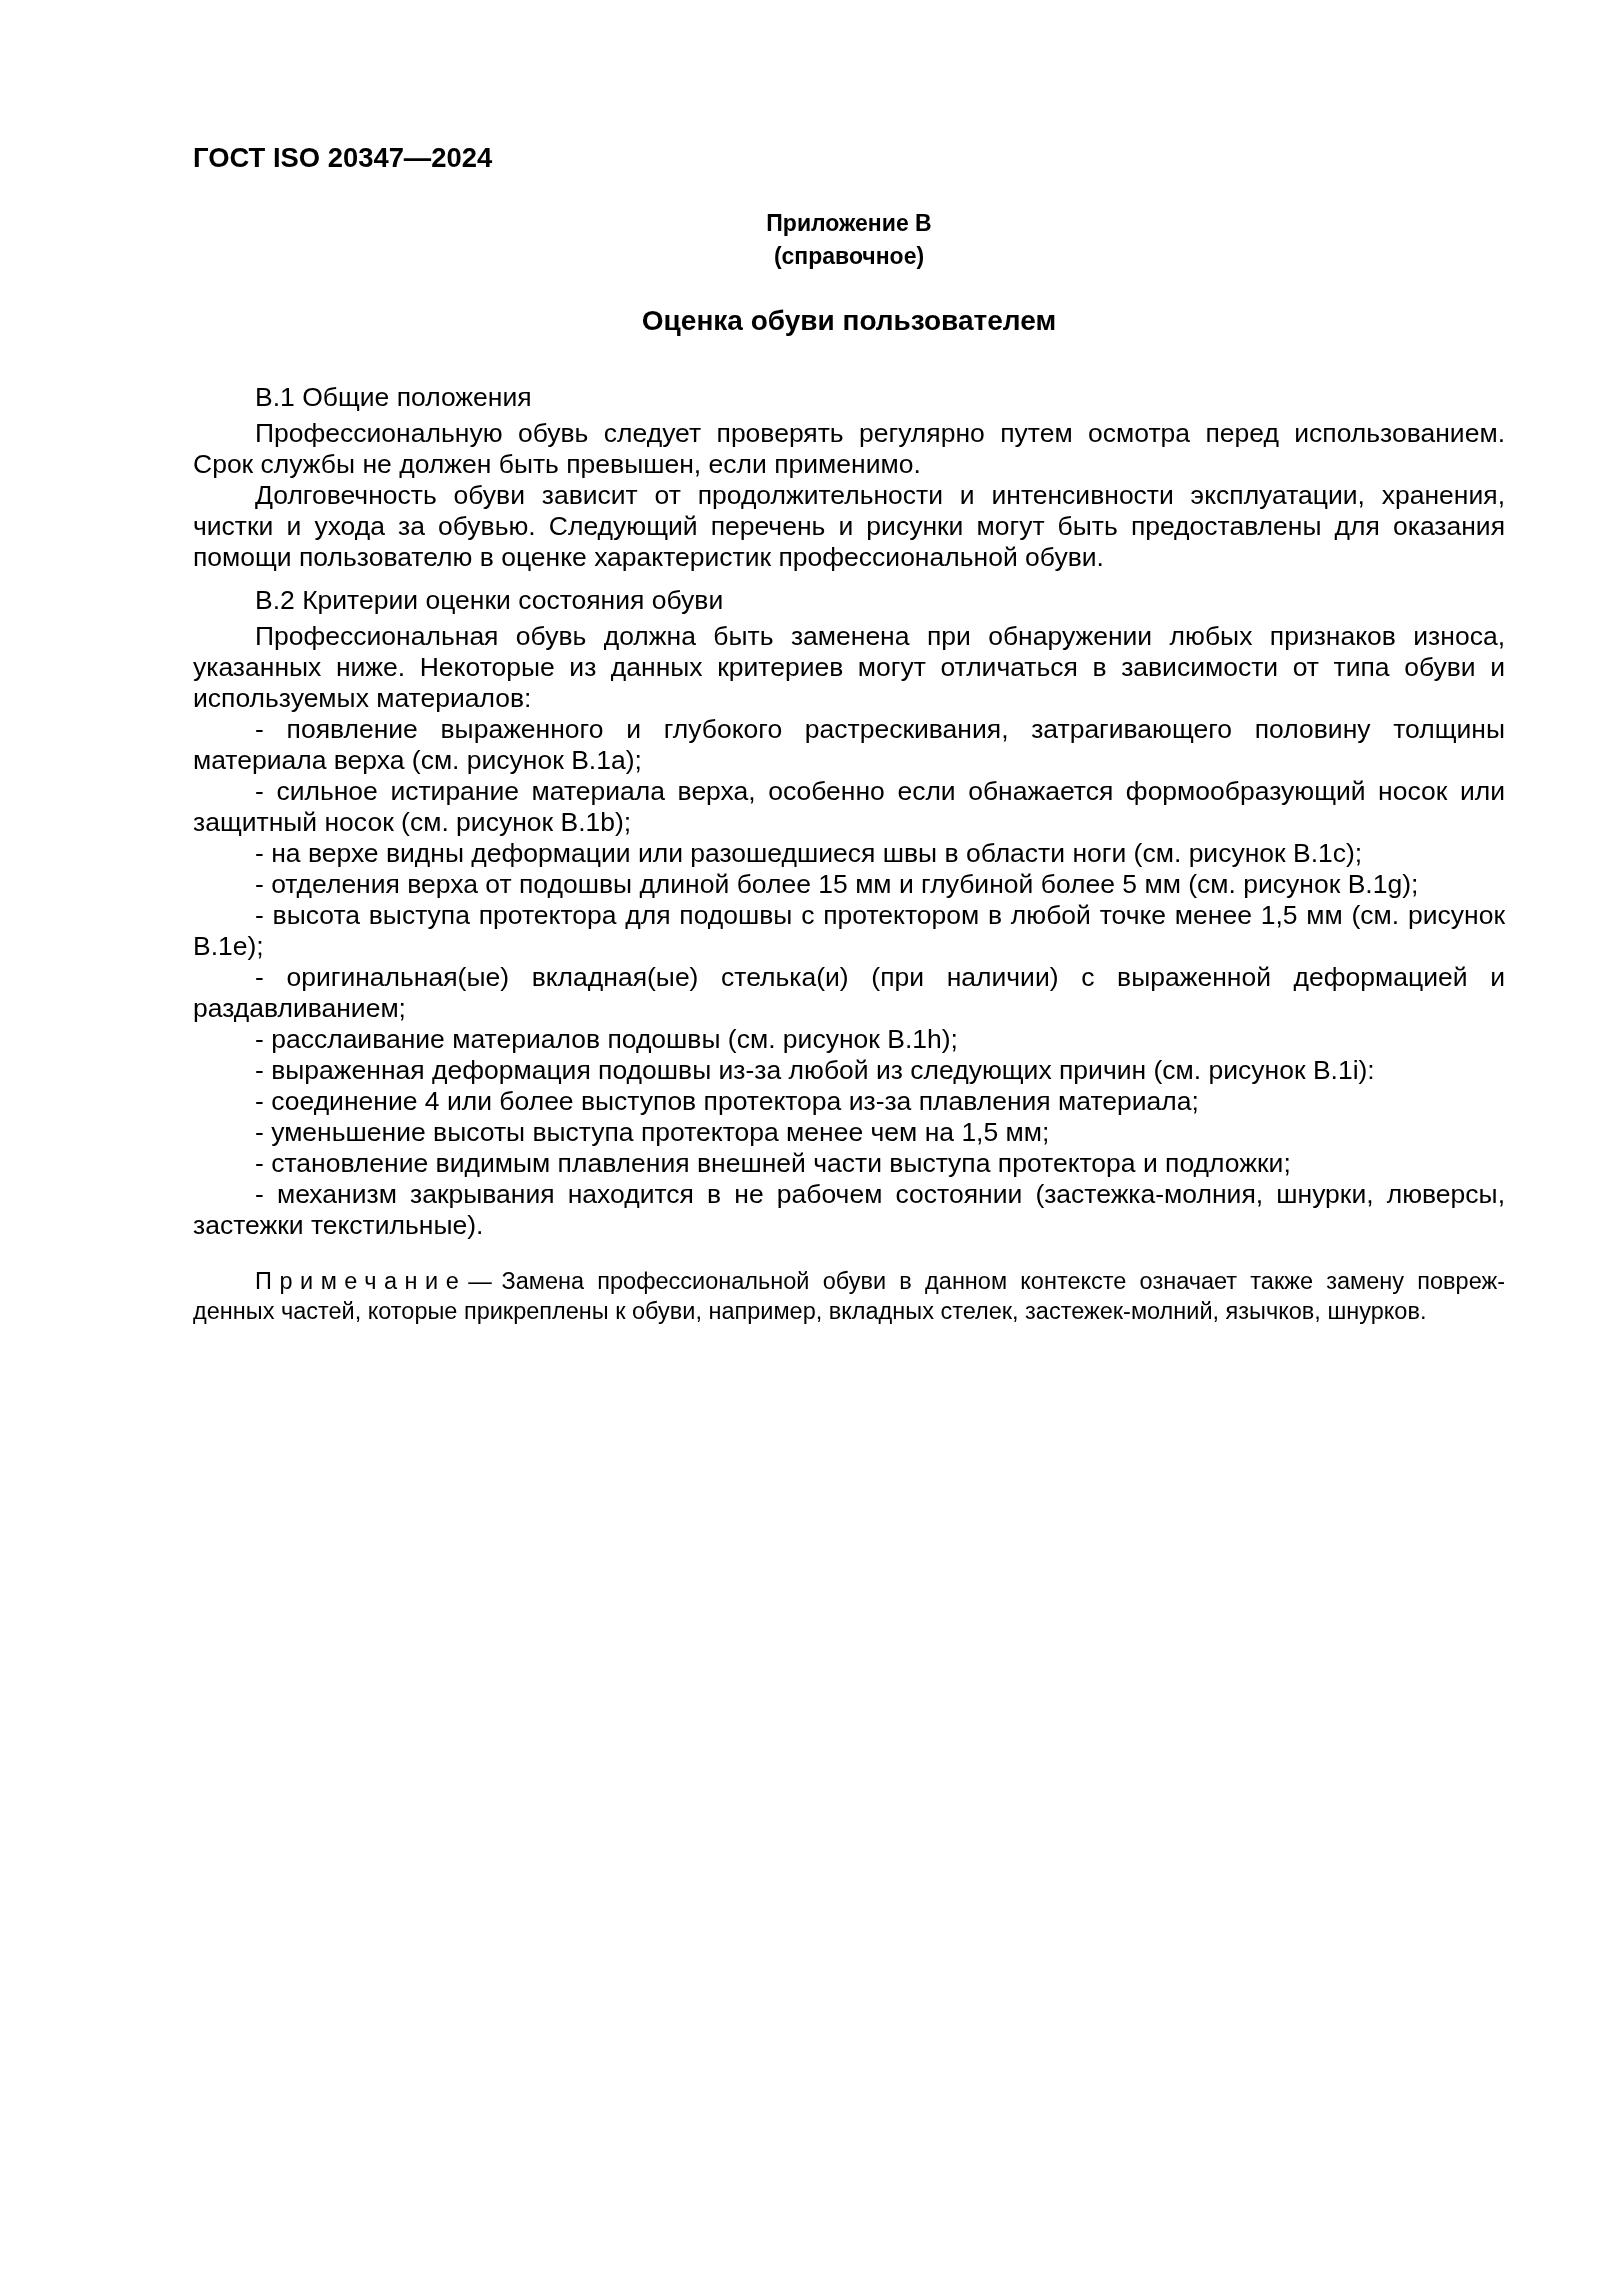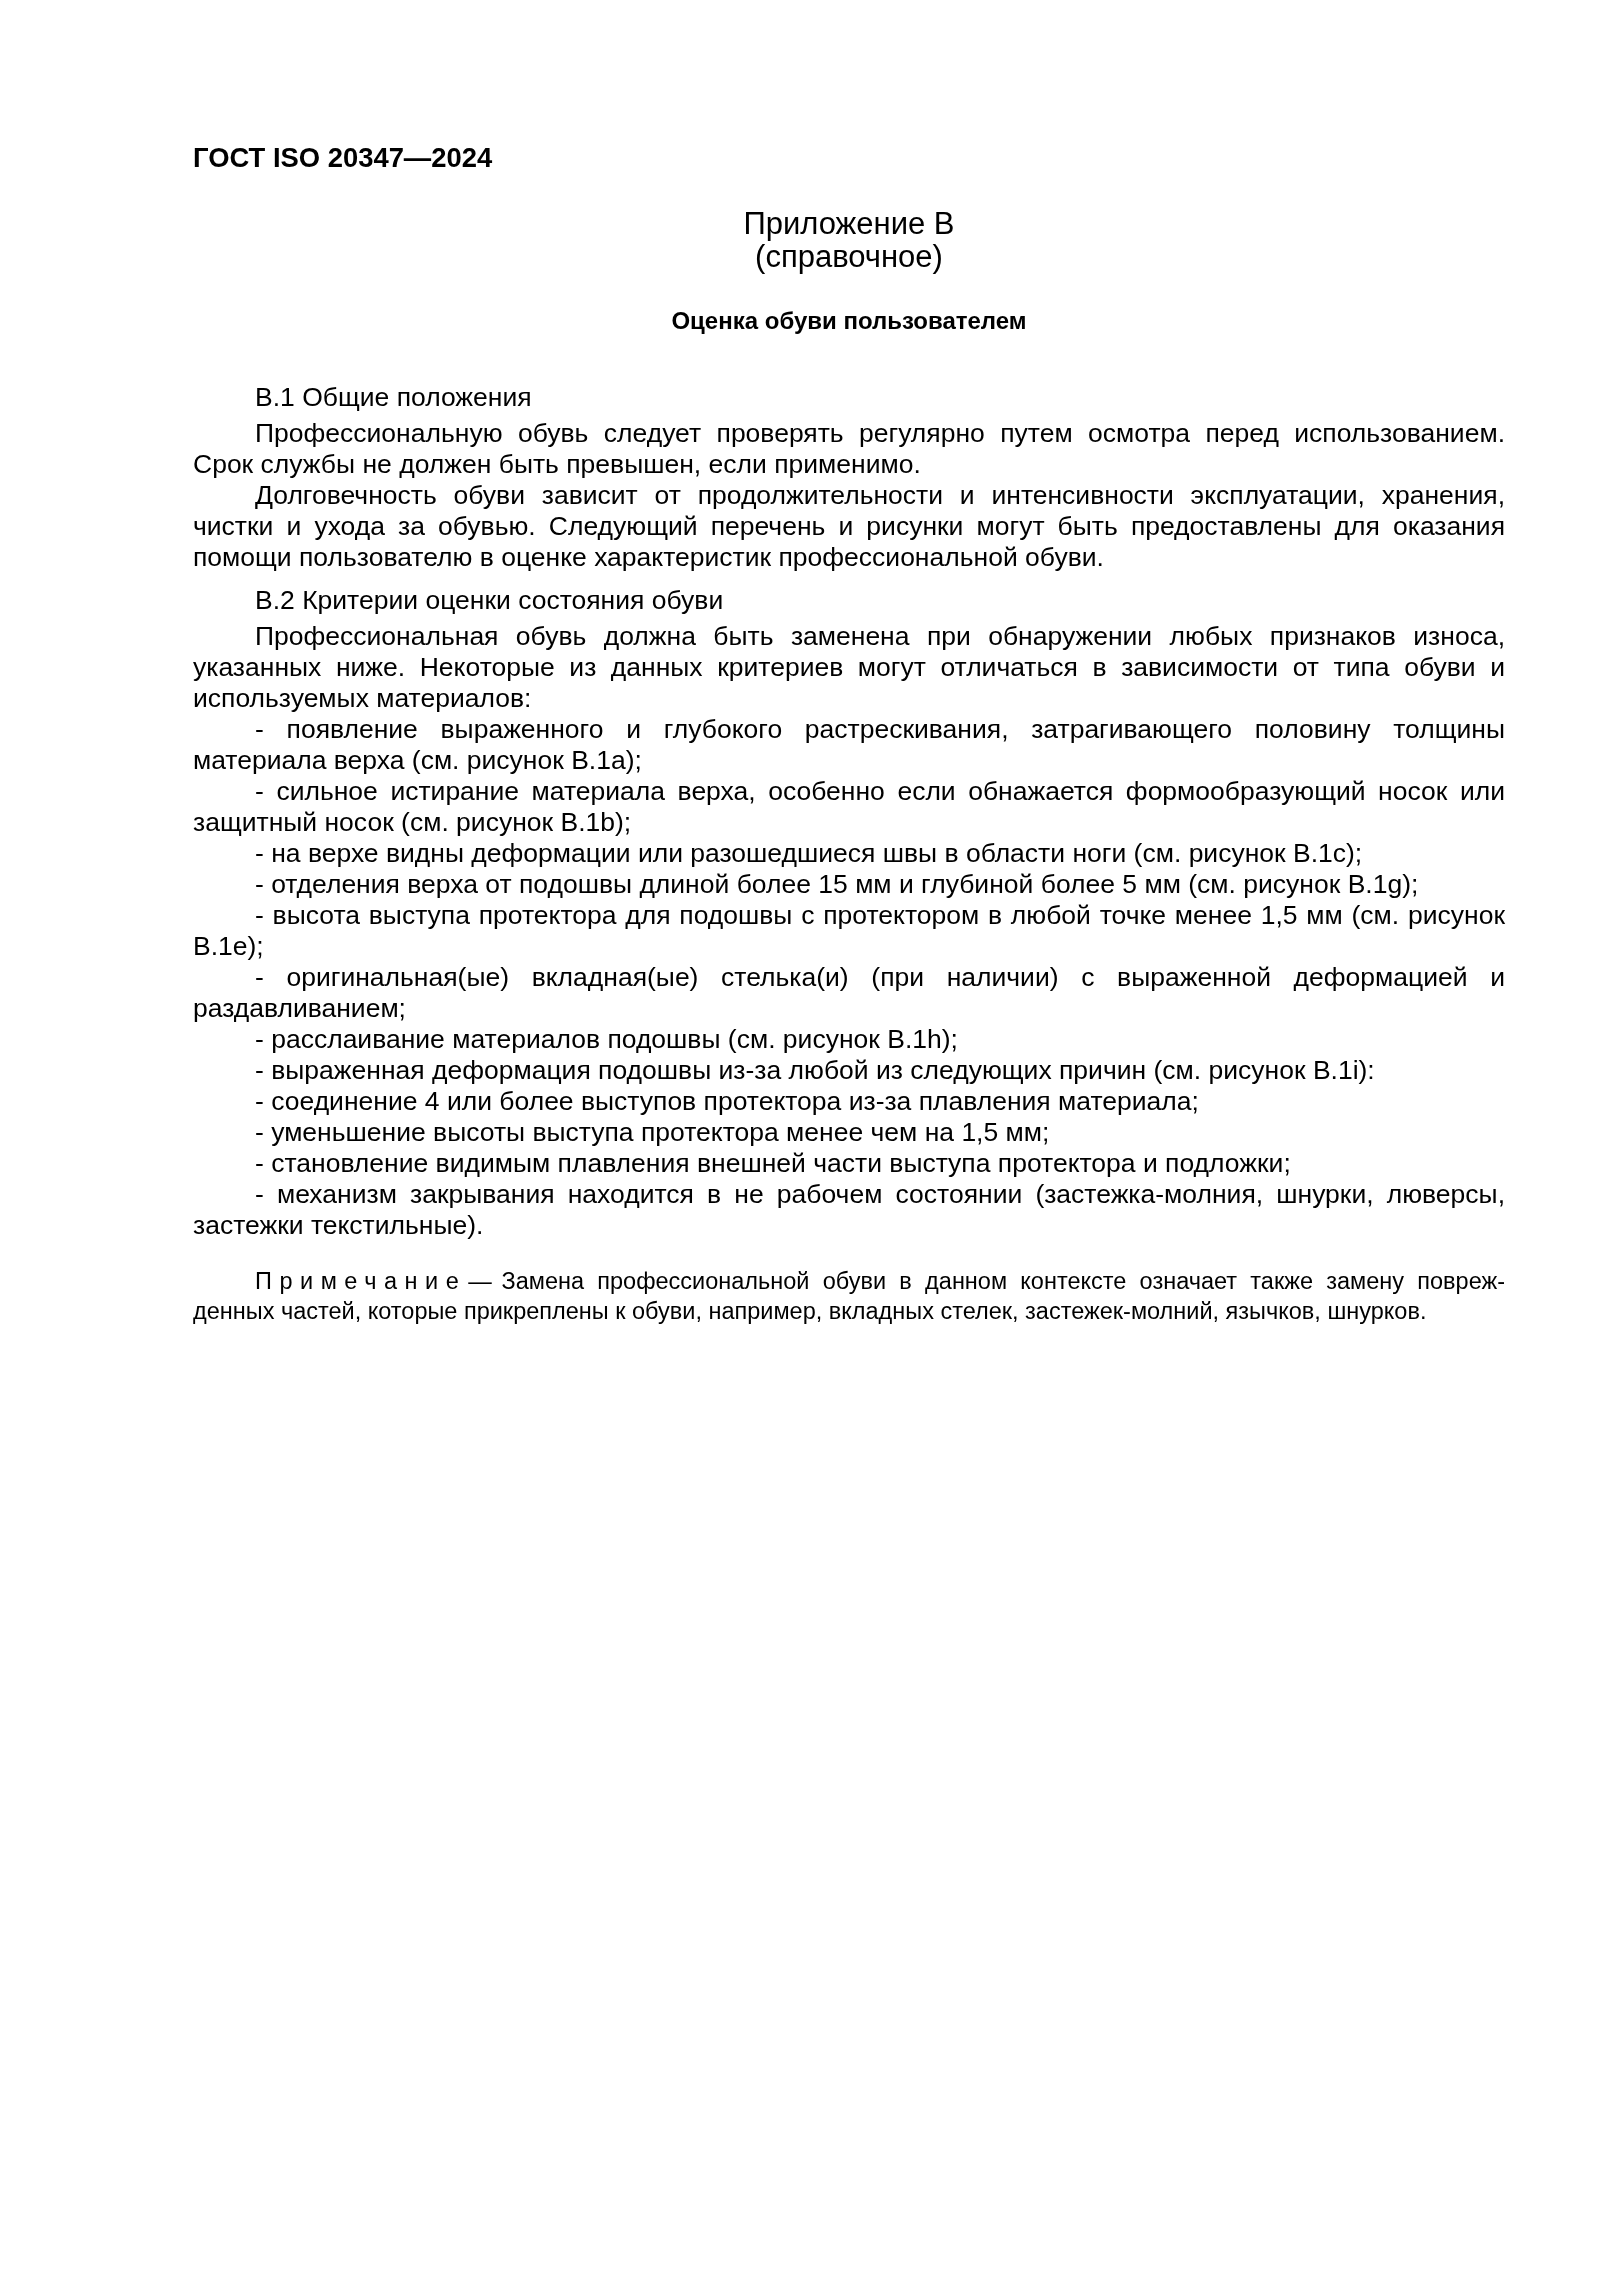--- a/index.html
+++ b/index.html
@@ -16,29 +16,29 @@
     padding: 141px 116px 0 193px;
   }
   .doc-header {
     font-size: 27.4px;
     font-weight: bold;
     line-height: 33px;
   }
   .appendix-label,
   .appendix-type {
     text-align: center;
-    font-weight: normal;
-    font-size: 31px;
+    font-weight: bold;
+    font-size: 23px;
     line-height: 33px;
   }
   .appendix-label { margin-top: 33px; }
   .appendix-title {
     text-align: center;
     font-weight: bold;
-    font-size: 24px;
+    font-size: 28px;
     line-height: 33px;
     margin-top: 31px;
     margin-bottom: 45px;
   }
   .section-heading {
     font-size: 26.5px;
     font-weight: normal;
     line-height: 31px;
     text-indent: 62px;
     margin: 11.8px 0 4.9px 0;

